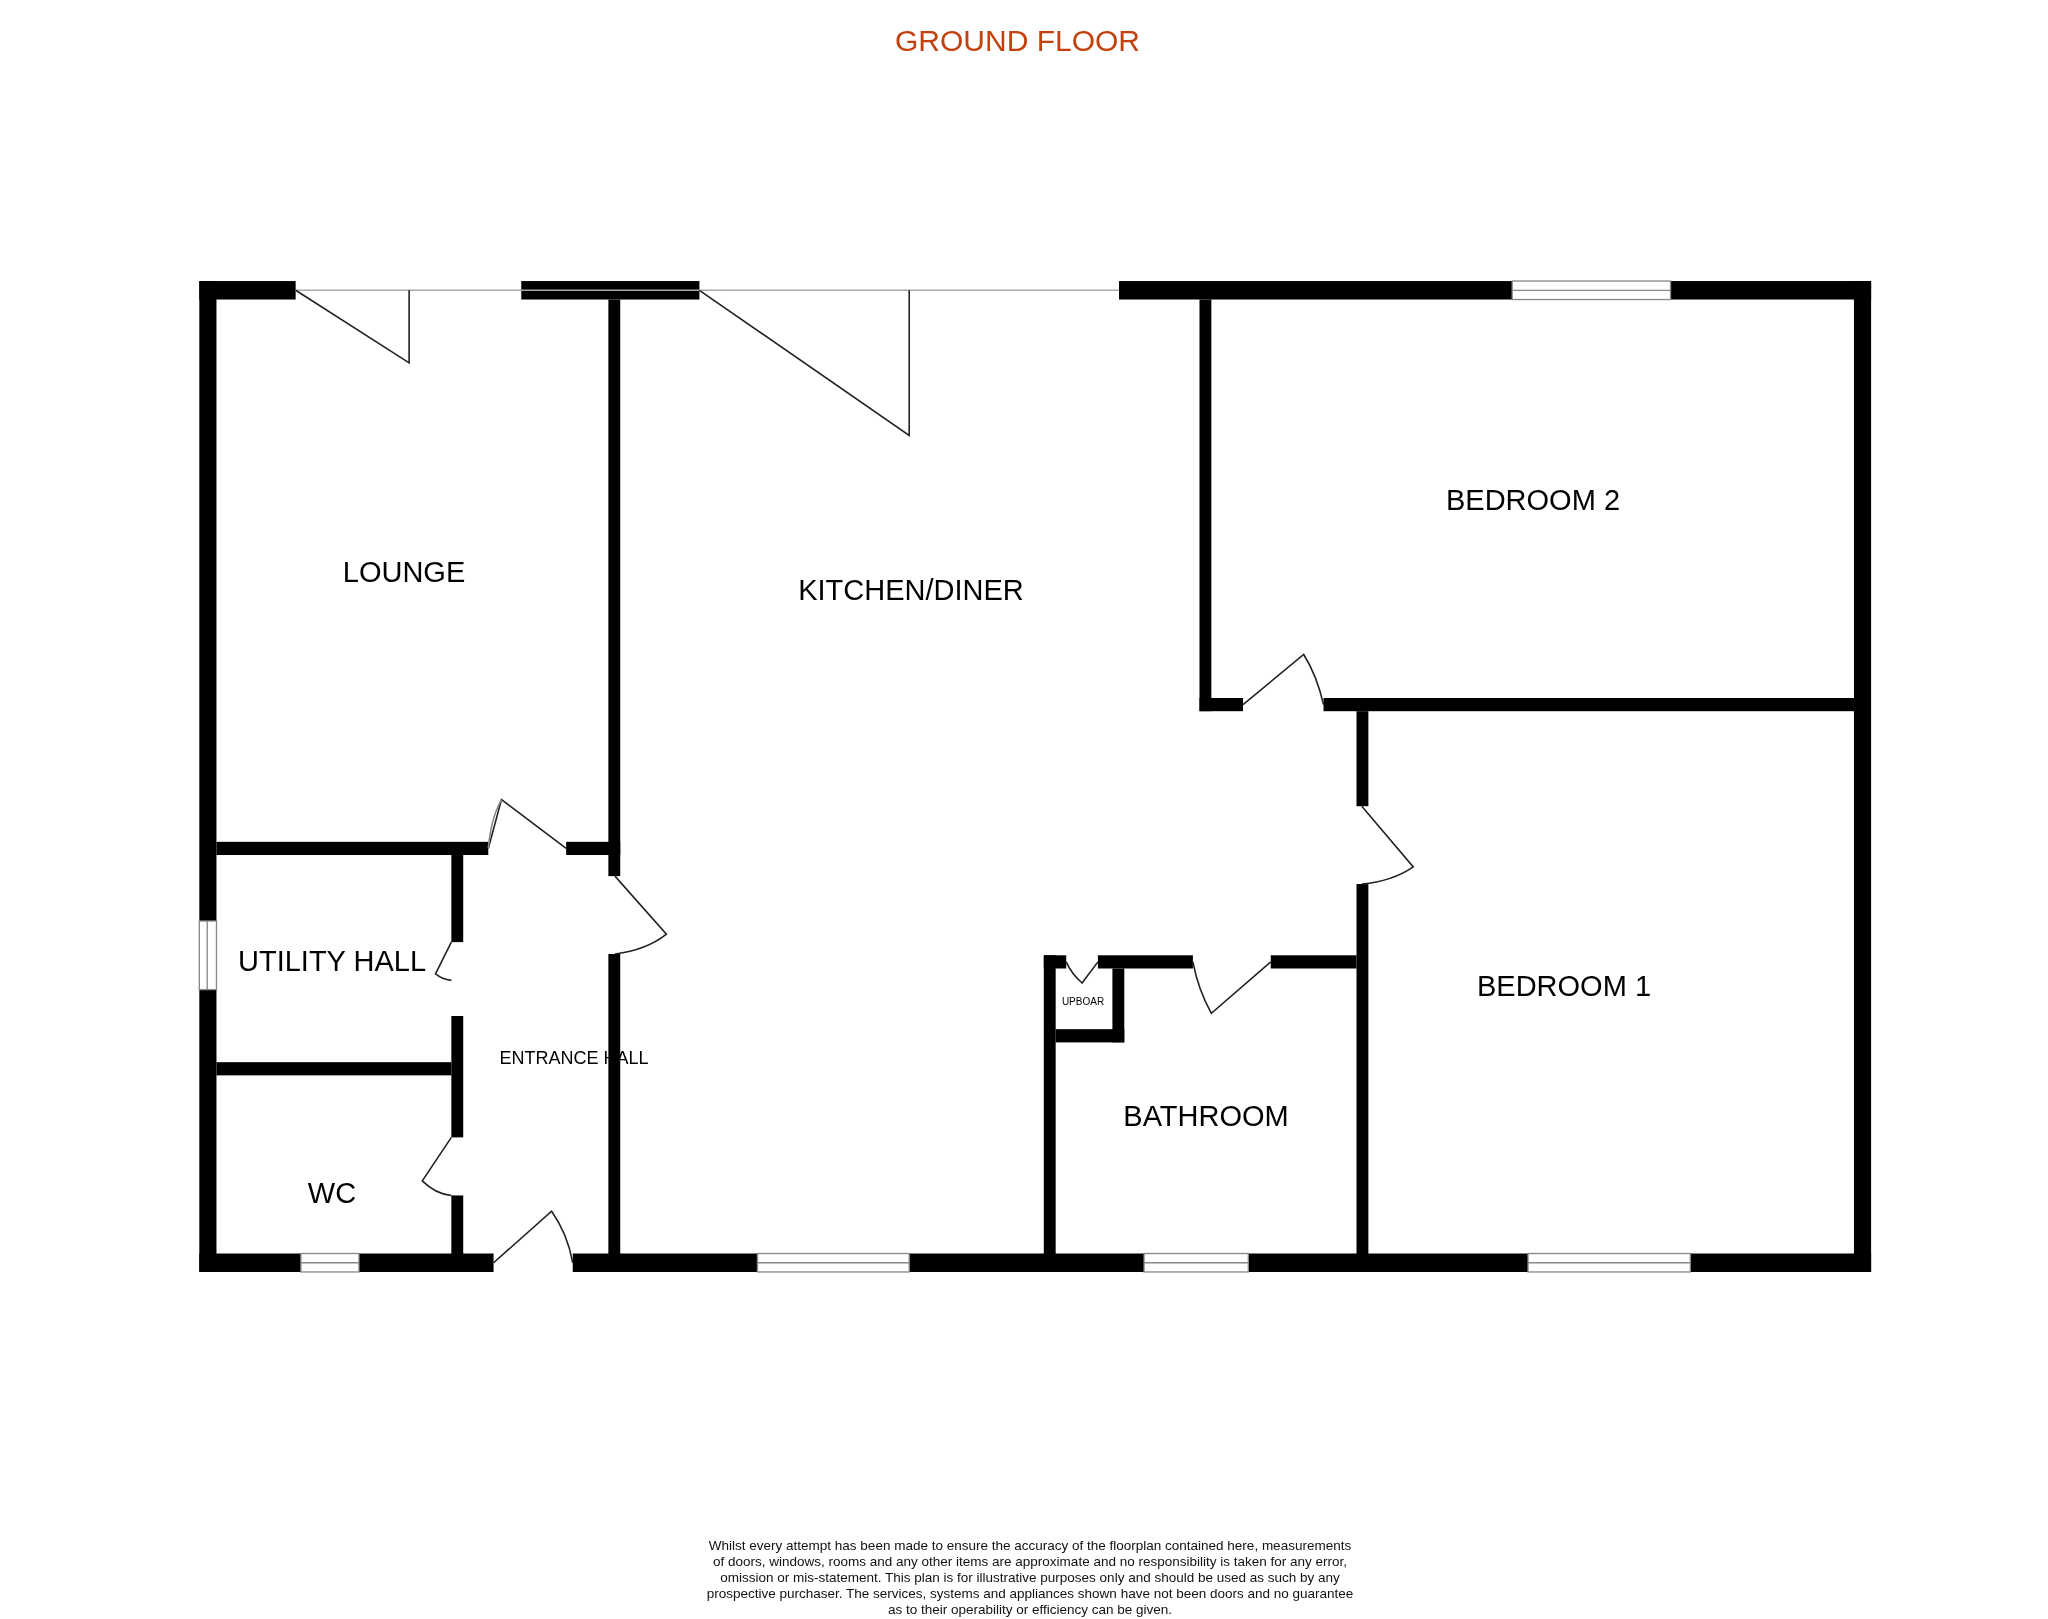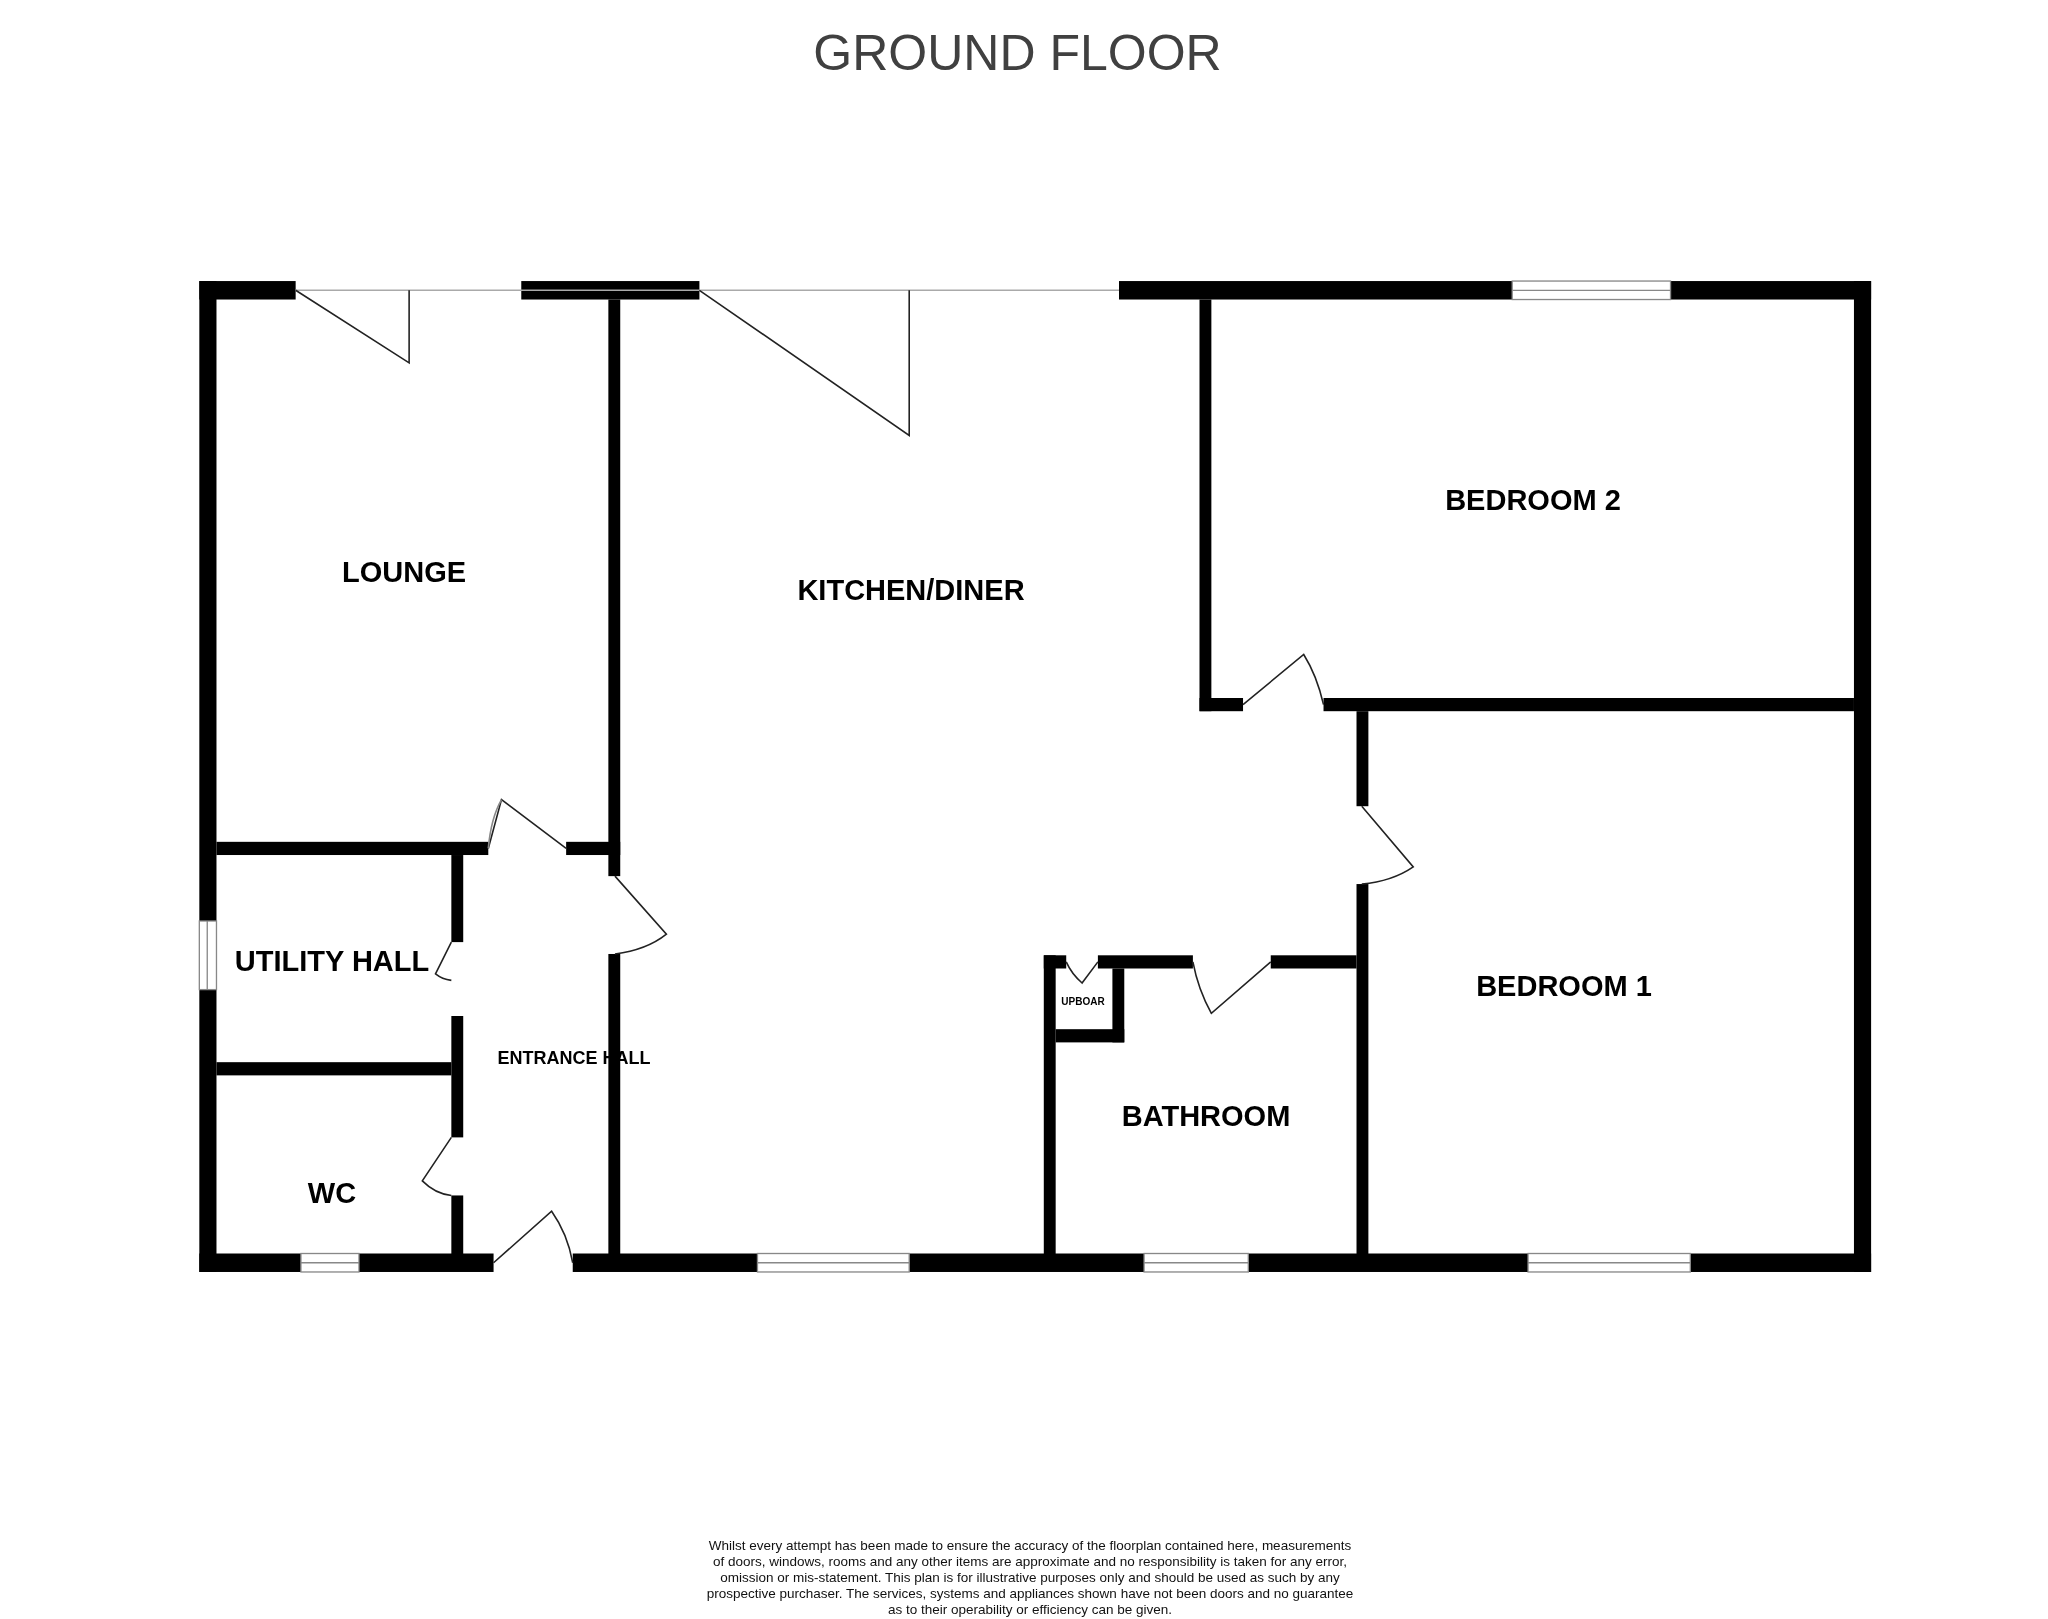--- a/index.html
+++ b/index.html
@@ -1,19 +1,19 @@
 <!DOCTYPE html>
 <html><head>
 <meta charset="utf-8">
 <style>
   html,body{margin:0;padding:0;background:#fff;}
   body{width:2048px;height:1619px;position:relative;overflow:hidden;font-family:"Liberation Sans",sans-serif;}
-  .title{position:absolute;top:24px;left:0;width:2035px;text-align:center;font-size:50px;color:#404040;letter-spacing:0px;}
+  .title{position:absolute;top:24px;left:0;width:2035px;text-align:center;font-size:30px;color:#c2410c;letter-spacing:0px;}
   svg.plan{position:absolute;left:0;top:0;}
-  .lbl{position:absolute;font-weight:bold;color:#000;white-space:nowrap;transform:translate(-50%,-50%);}
+  .lbl{position:absolute;font-weight:normal;color:#000;white-space:nowrap;transform:translate(-50%,-50%);}
   .disclaimer{position:absolute;left:620px;top:1538px;width:820px;text-align:center;font-size:13.5px;line-height:16px;color:#111;}
   .disclaimer div{white-space:nowrap;}
 </style>
 </head>
 <body>
 
 <div class="title">GROUND FLOOR</div>
 
 <svg class="plan" width="2048" height="1619" viewBox="0 0 1552 1227" xmlns="http://www.w3.org/2000/svg">
   <g fill="#000">

